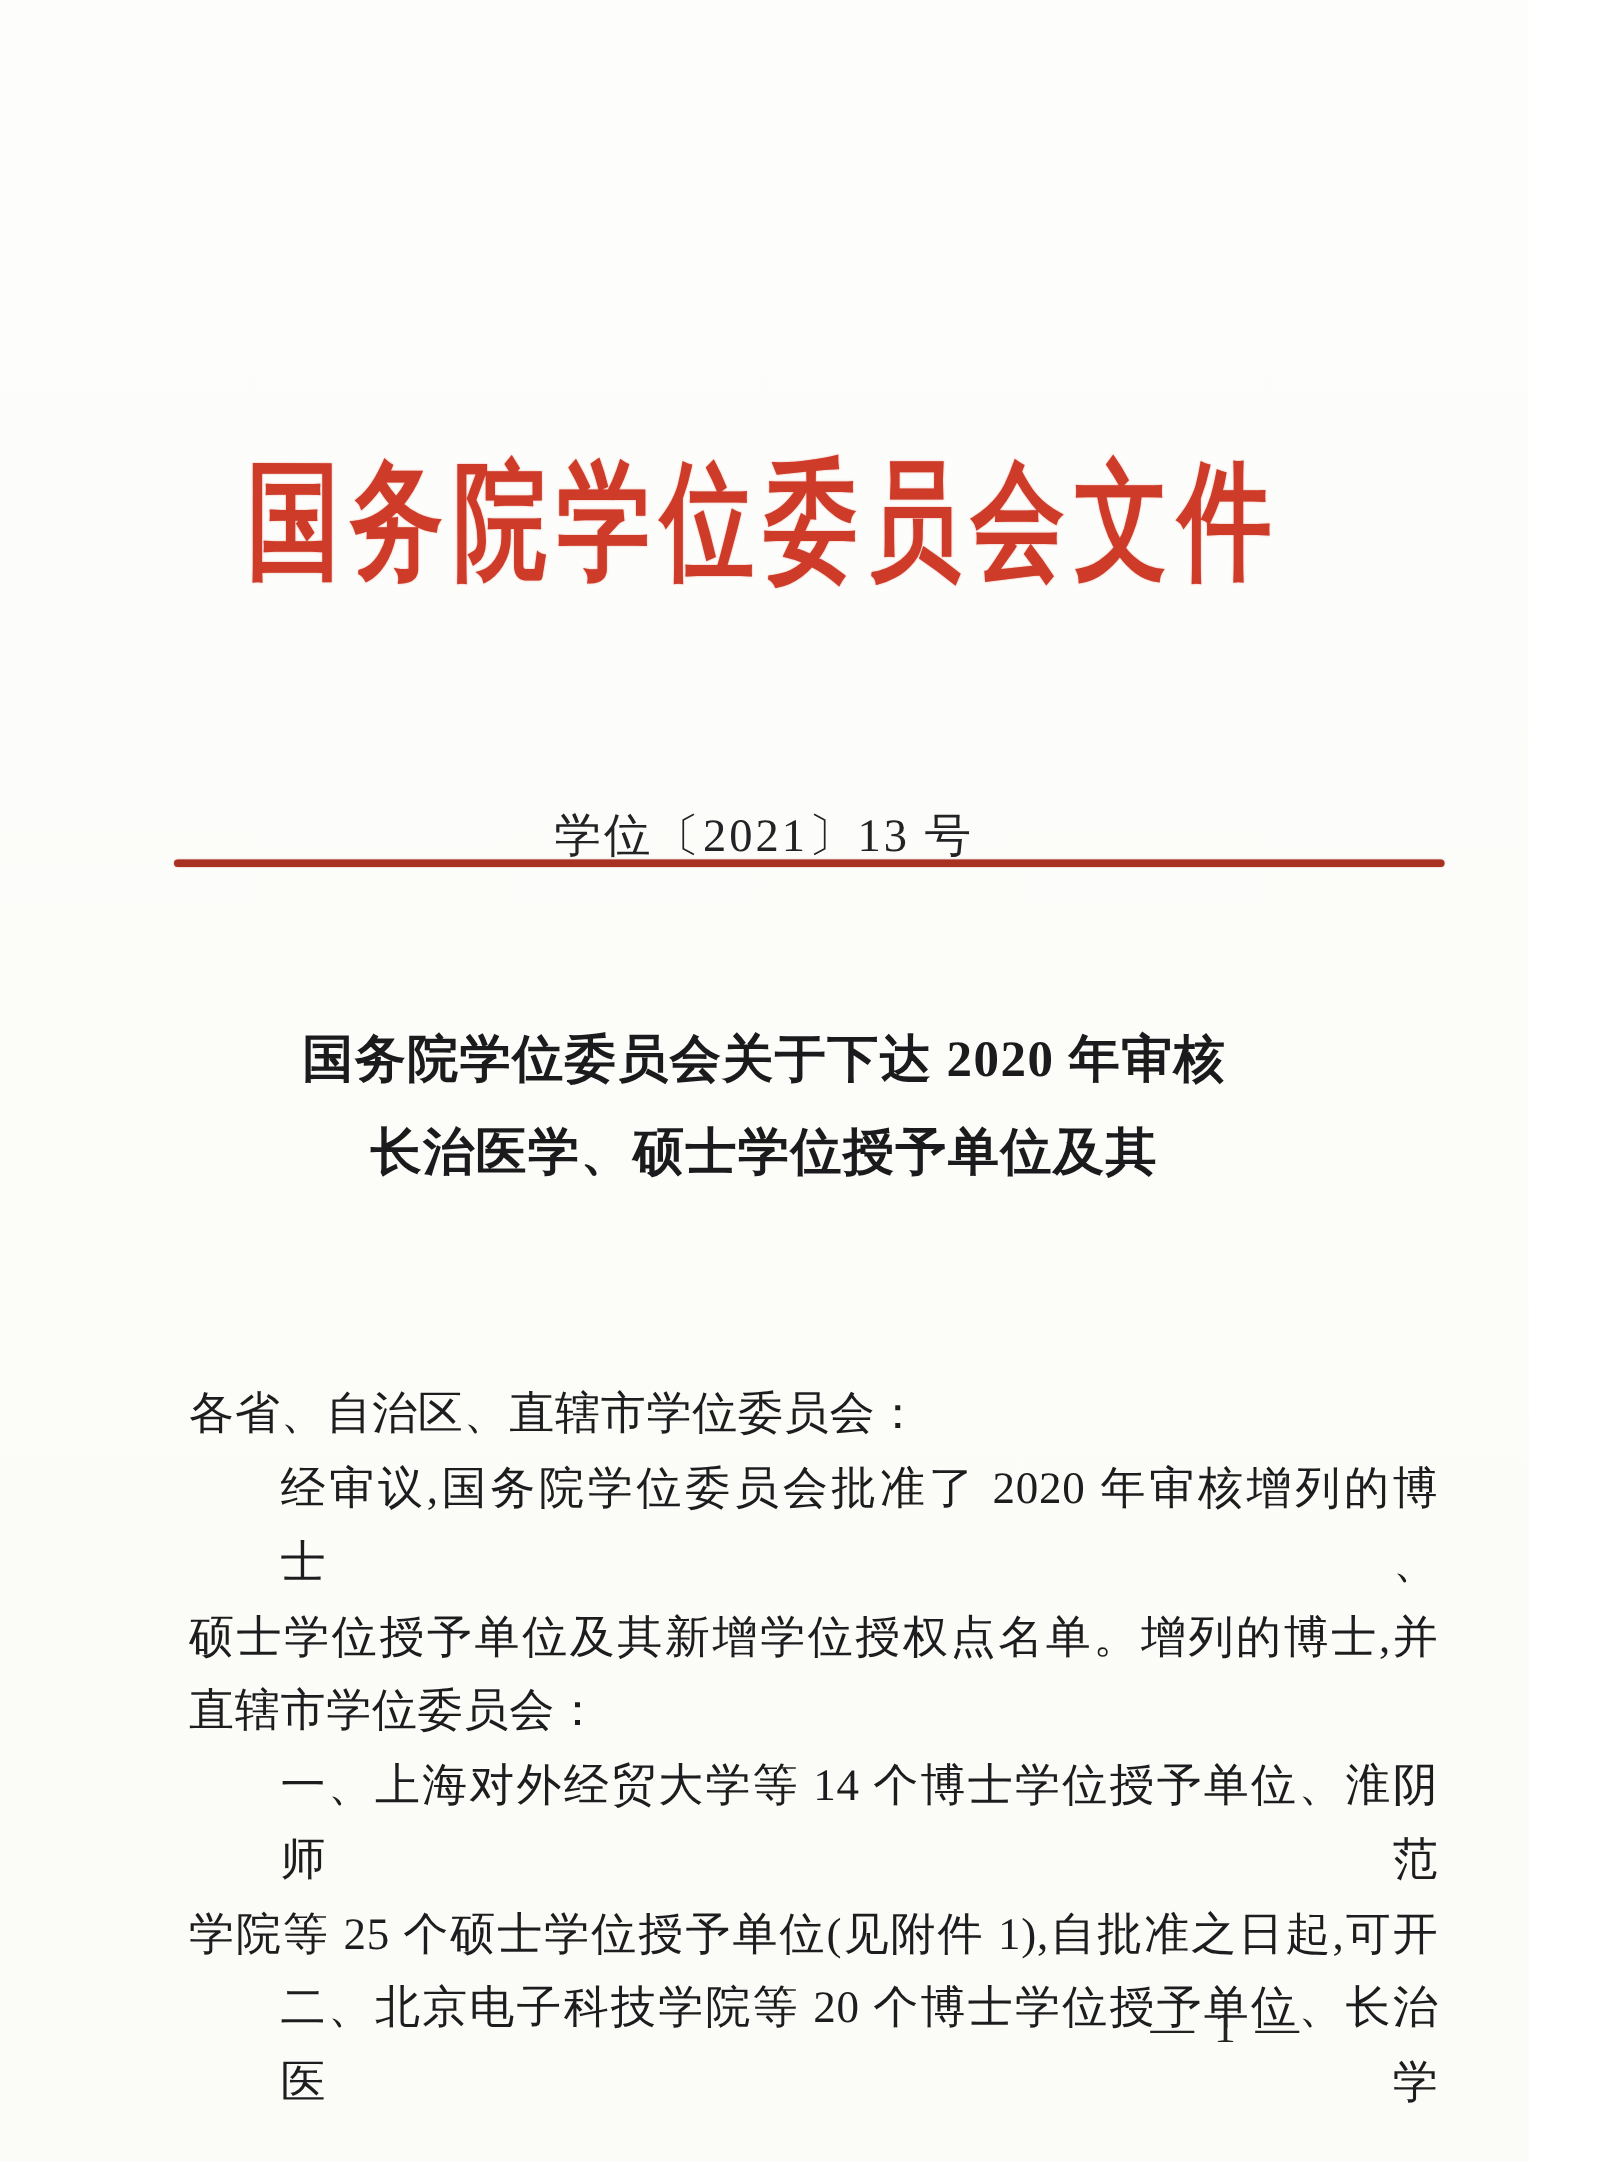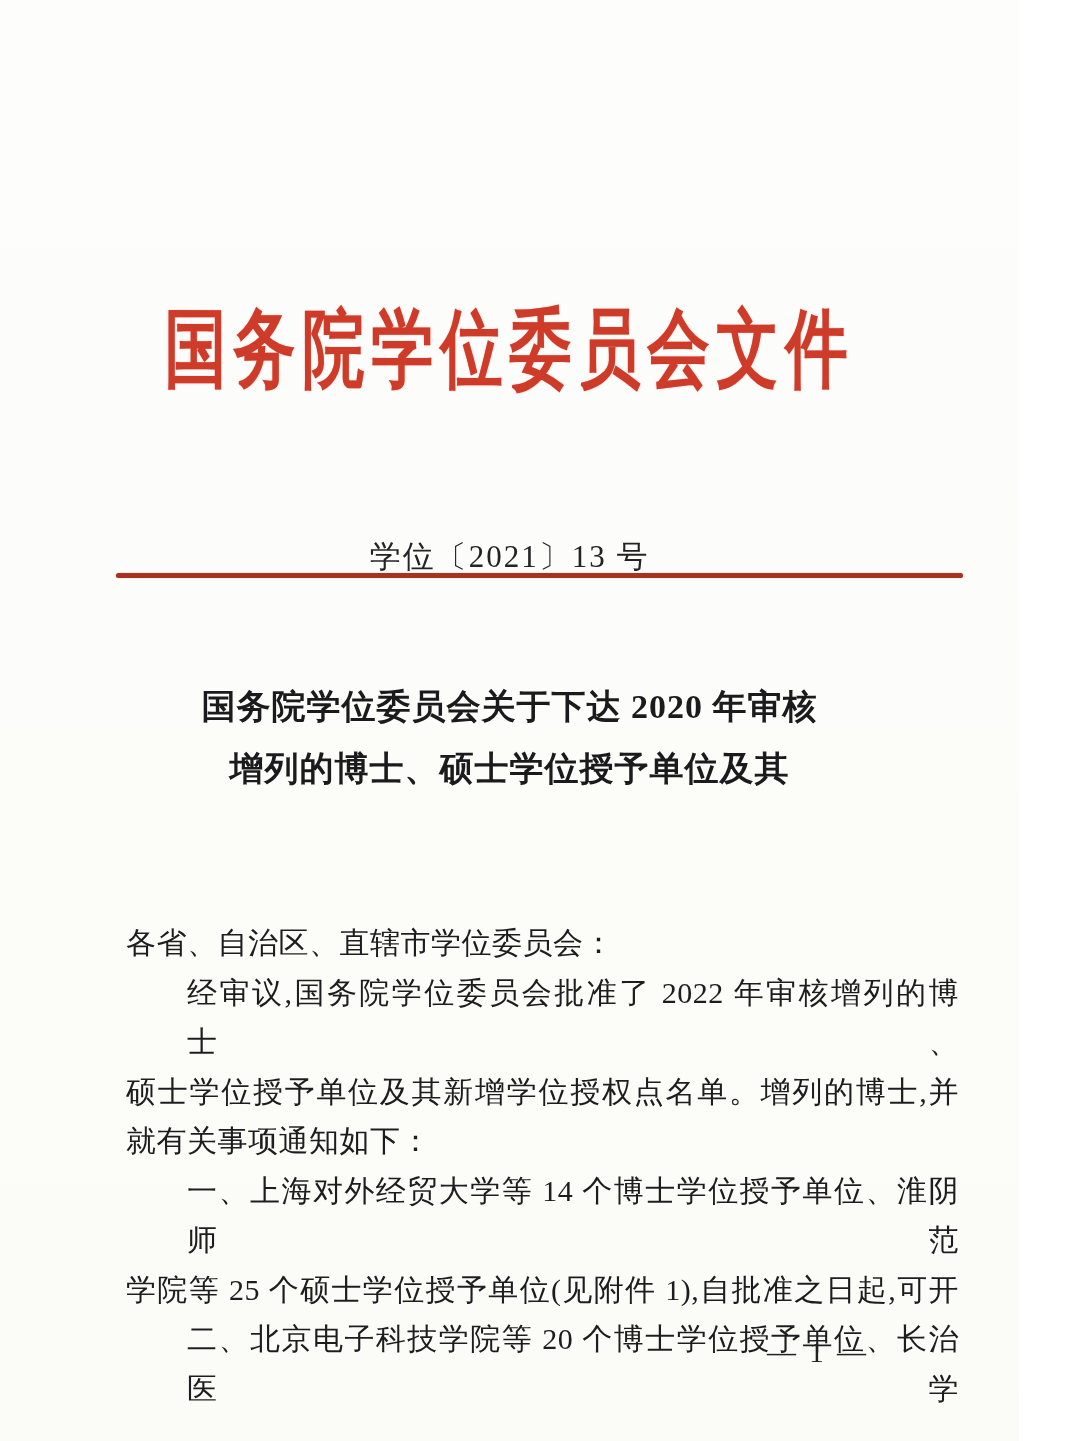--- a/index.html
+++ b/index.html
@@ -114,28 +114,28 @@
 <div class="page">
 
   <div class="masthead">国务院学位委员会文件</div>
 
   <div class="docnum">学位〔2021〕13 号</div>
 
   <div class="rule"></div>
 
   <div class="title-block">
     <div>国务院学位委员会关于下达 2020 年审核</div>
-    <div>增列的博士、硕士学位授予单位及其</div>
+    <div>长治医学、硕士学位授予单位及其</div>
   </div>
 
   <div class="body-block">
     <div class="body-line">各省、自治区、直辖市学位委员会：</div>
-    <div class="body-line indent stretch">经审议,国务院学位委员会批准了 2022 年审核增列的博士、</div>
+    <div class="body-line indent stretch">经审议,国务院学位委员会批准了 2020 年审核增列的博士、</div>
     <div class="body-line stretch">硕士学位授予单位及其新增学位授权点名单。增列的博士,并</div>
-    <div class="body-line">就有关事项通知如下：</div>
+    <div class="body-line">直辖市学位委员会：</div>
     <div class="body-line indent stretch">一、上海对外经贸大学等 14 个博士学位授予单位、淮阴师范</div>
     <div class="body-line stretch">学院等 25 个硕士学位授予单位(见附件 1),自批准之日起,可开</div>
     <div class="body-line indent stretch">二、北京电子科技学院等 20 个博士学位授予单位、长治医学</div>
   </div>
 
   <div class="pagenum">— 1 —</div>
 
 </div>
 
 </body></html>

